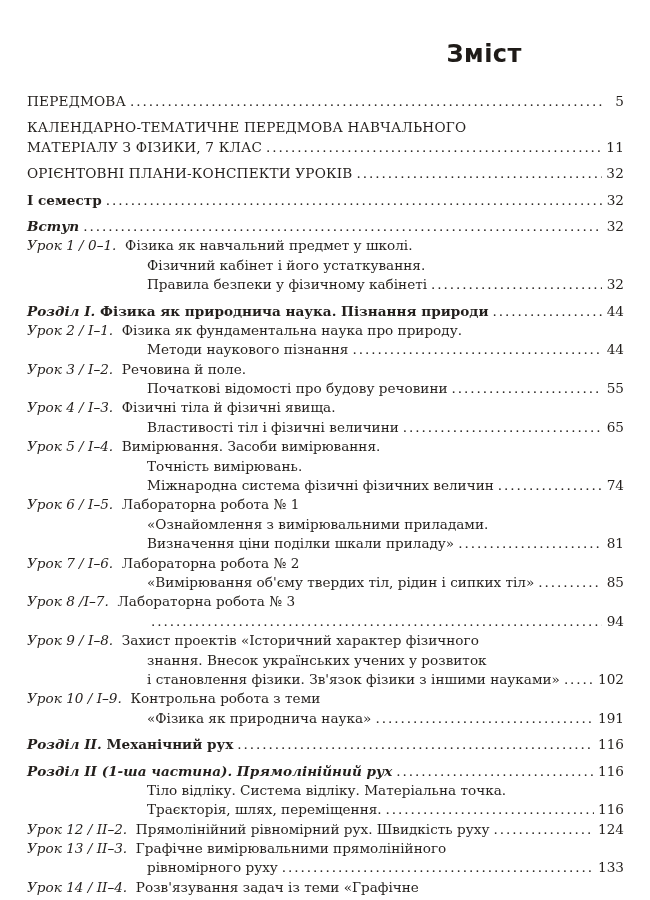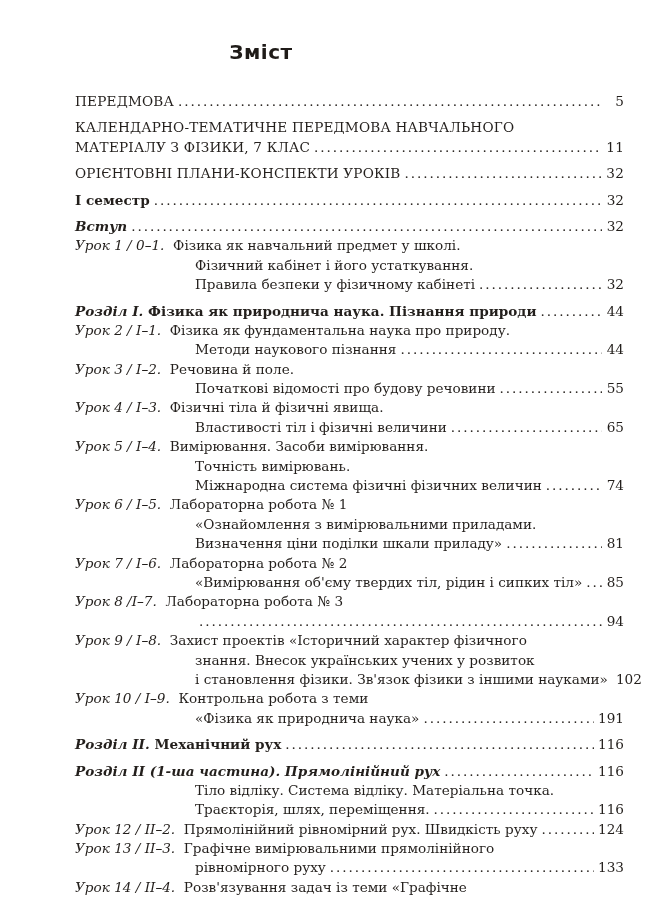--- a/index.html
+++ b/index.html
@@ -2,26 +2,26 @@
 <html><head>
 <meta charset="utf-8">
 <style>
   html, body { margin: 0; padding: 0; }
   body {
     width: 650px; height: 900px; background: #ffffff; color: #231f1c;
     font-family: "DejaVu Serif", "Liberation Serif", serif;
     position: relative; overflow: hidden;
   }
   .title {
-    position: absolute; left: 0; top: 40px; width: 522px; text-align: center;
+    position: absolute; left: 0; top: 40px; width: 522px; text-align: right;
     font-family: "DejaVu Sans", "Liberation Sans", sans-serif;
-    font-weight: bold; font-size: 20px; letter-spacing: 0.5px; color: #1f1b18;
+    font-weight: bold; font-size: 24px; letter-spacing: 0.5px; color: #1f1b18;
   }
   .toc { position: absolute; left: 27px; top: 92px; width: 597px; font-size: 13.6px; }
-  .line { display: flex; align-items: center; height: 19.4px; line-height: 19.4px; white-space: nowrap; margin-left: 48px; }
+  .line { display: flex; align-items: center; height: 19.4px; line-height: 19.4px; white-space: nowrap; }
   .line .txt { flex: 0 0 auto; }
   .line .dots {
     flex: 1 1 auto; overflow: hidden; margin: 0 4px;
     letter-spacing: 2.4px; color: #2a2521;
   }
   .line .dots::before {
     content: ". . . . . . . . . . . . . . . . . . . . . . . . . . . . . . . . . . . . . . . . . . . . . . . . . . . . . . . . . . . . . . . . . . . . . . . . . . . . . . . . . . . . . . . . . . . . . . . . . . . . . . . . . . . . . . . . . . . .";
     letter-spacing: -1.2px;
   }
   .line .pg { flex: 0 0 auto; text-align: right; min-width: 18px; }

